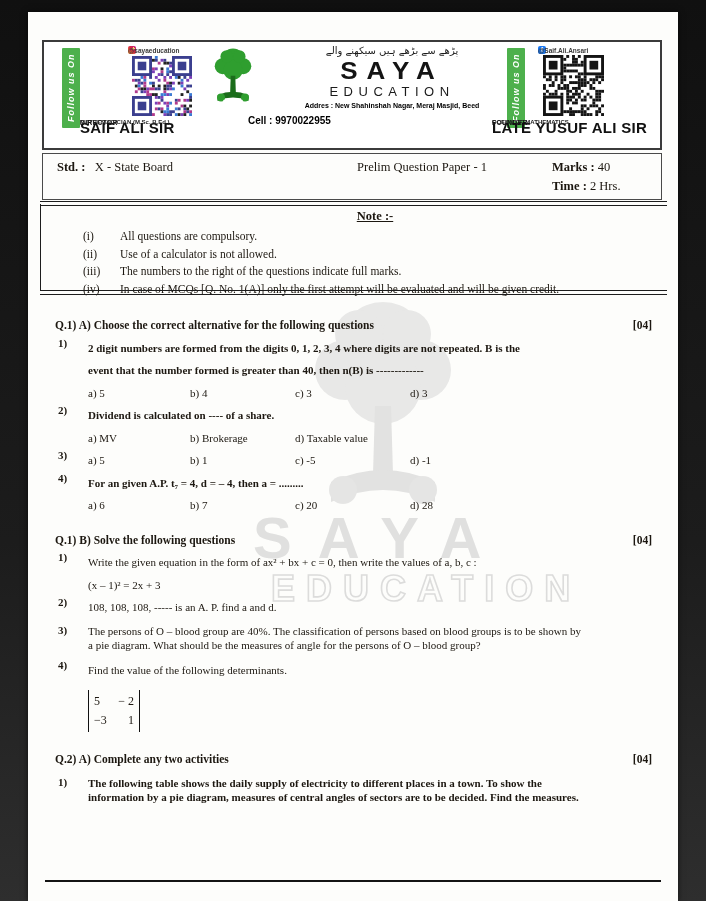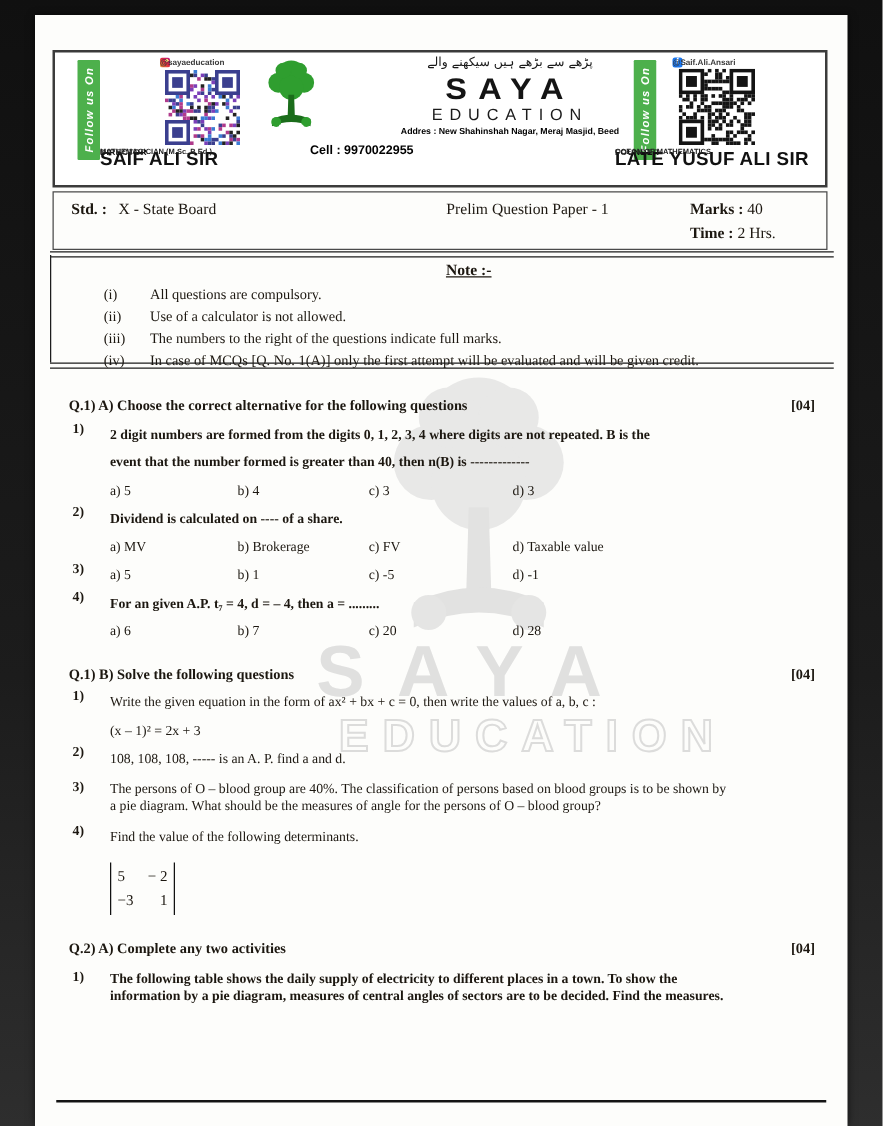--- a/index.html
+++ b/index.html
@@ -35,21 +35,21 @@
   .qr-ig{left:88px;top:14px;width:60px;height:60px;}
   .qr-fb{left:499px;top:13px;width:61px;height:61px;}
   .person{width:164px;text-align:center;font-family:"Liberation Sans",sans-serif;color:#111;}
   .person-dir{left:36px;top:77px;}
   .person-fnd{left:448px;top:77px;}
   .p-title{font-size:6.5px;font-weight:bold;letter-spacing:.5px;}
   .p-name{font-size:15px;font-weight:bold;letter-spacing:.3px;}
   .p-sub{font-size:6px;font-weight:bold;color:#222;}
   .tree-logo{left:160px;top:3px;width:58px;height:64px;}
   .cell{left:204px;top:73px;font:bold 10px "Liberation Sans",sans-serif;color:#000;}
-  .logo-block{left:256px;top:3px;width:216px;text-align:center;}
+  .logo-block{left:240px;top:3px;width:216px;text-align:center;}
   .logo-block >*{position:static;display:block;}
   .urdu{font-size:10px;line-height:12px;color:#1a1a1a;direction:rtl;font-family:"DejaVu Sans",sans-serif;}
   .brand{font-family:"Liberation Sans",sans-serif;font-weight:900;font-size:26px;line-height:28px;
          letter-spacing:9px;color:#141414;transform:scaleY(.92);}
   .brand-sub{font-family:"Liberation Sans",sans-serif;font-weight:400;font-size:13px;line-height:14px;
          letter-spacing:5.5px;color:#1b1b1b;}
   .addr{font:bold 7px "Liberation Sans",sans-serif;color:#000;margin-top:3px;}
   
   .std-box{position:absolute;left:14px;top:141px;width:620px;height:47px;border:1px solid #4a4a4a;
            box-sizing:border-box;padding:4px 14px 0 14px;z-index:1;background:transparent;}
@@ -534,21 +534,20 @@
             </div>
           </div>
         </div>
         <div class="q q-bold">
           <div class="q-num">2)</div>
           <div class="q-body">
             <div class="q-line">Dividend is calculated on ---- of a share.</div>
             <div class="opt-row">
               <span class="opt">a) MV</span>
               <span class="opt">b) Brokerage</span>
-              <span class="opt">c) FV</span>
               <span class="opt">d) Taxable value</span>
             </div>
           </div>
         </div>
         <div class="q q-bold">
           <div class="q-num">3)</div>
           <div class="q-body">
             <div class="opt-row">
               <span class="opt">a) 5</span>
               <span class="opt">b) 1</span>

